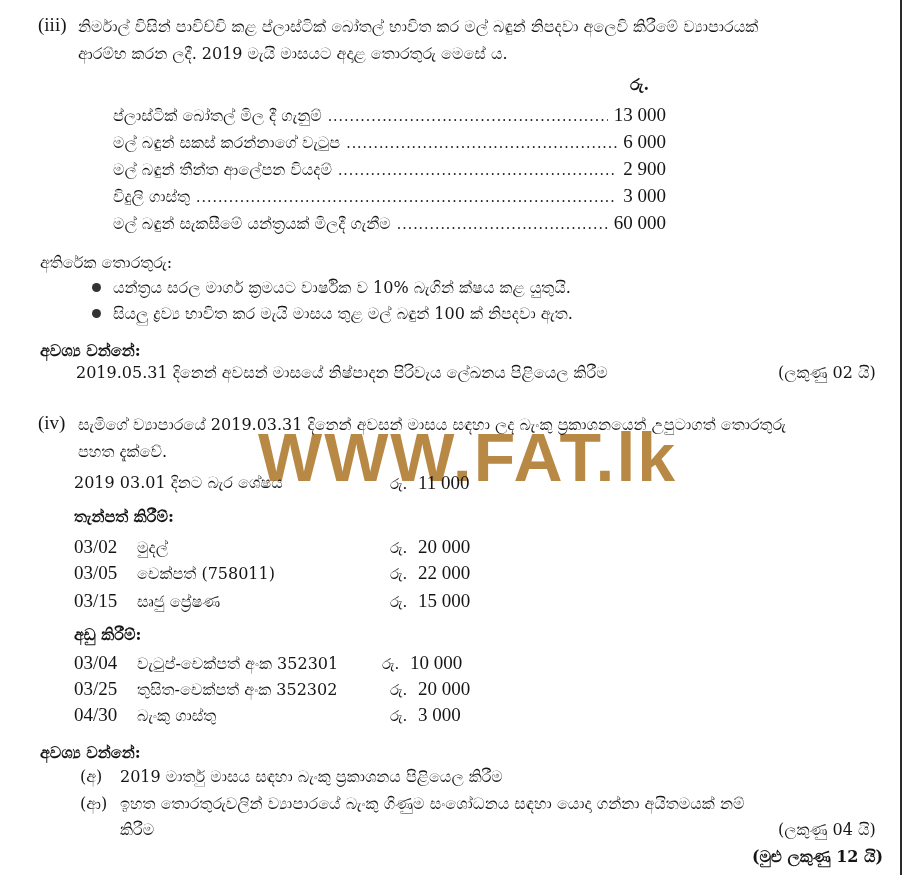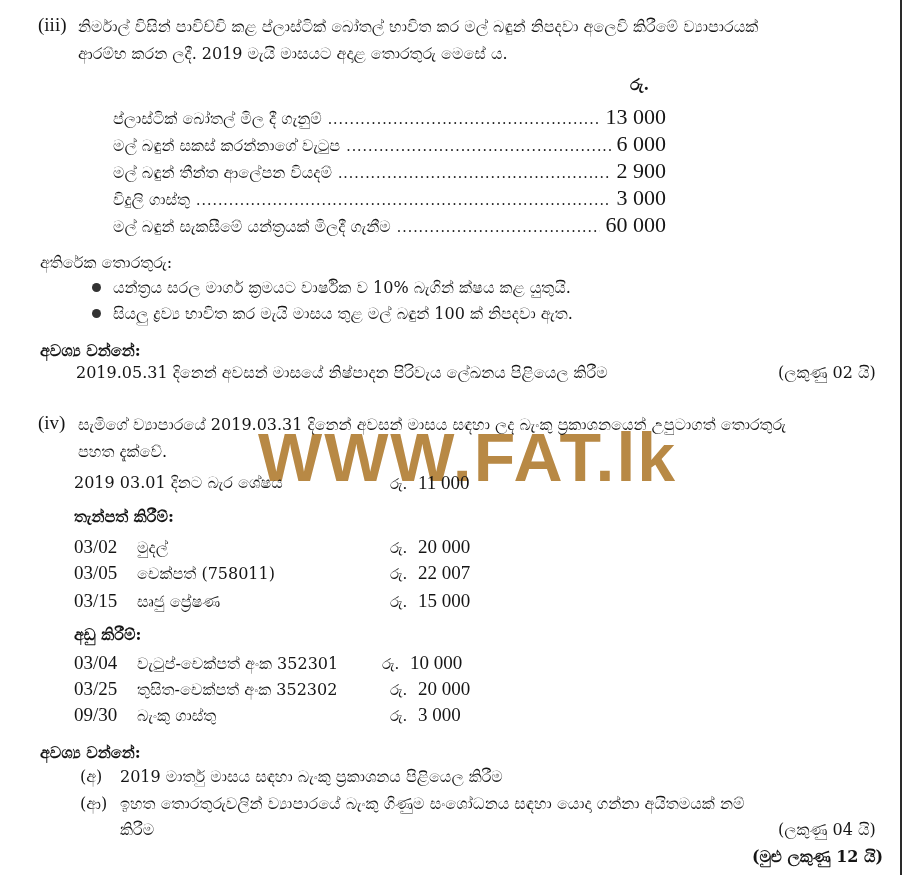--- a/index.html
+++ b/index.html
@@ -17,21 +17,21 @@
     color: #a16207; opacity: 0.75; z-index: 0;
   }
   .abs { position: absolute; white-space: nowrap; z-index: 1; }
   .t { font-size: 16px; line-height: 22px; }
   .num { font-family: "Liberation Serif", "DejaVu Serif", serif; font-size: 19px; }
   .label { font-family: "Liberation Serif", serif; font-size: 19px; }
   .bold { font-weight: bold; }
   .row { position: absolute; display: flex; align-items: baseline; white-space: nowrap; z-index: 1; }
   .item-text { font-size: 16px; }
   .dots { flex: 1; overflow: hidden; font-size: 14px; color: #222; letter-spacing: 1px; margin: 0 6px; }
-  .amt { font-family: "Liberation Serif", serif; font-size: 22px; text-align: right; }
+  .amt { font-family: "Liberation Serif", serif; font-size: 19px; text-align: right; }
   .bullet {
     display: inline-block; width: 9px; height: 9px; border-radius: 50%;
     background: #333; margin-right: 12px; position: relative; top: -1px;
   }
   .date { font-family: "Liberation Serif", serif; font-size: 19px; display: inline-block; width: 58px; }
   .rs { font-size: 15px; display: inline-block; width: 28px; }
 </style>
 </head>
 <body>
 
@@ -99,21 +99,21 @@
   <div class="abs t" style="left:74px; top:536px;">
     <span class="date">03/02</span> <span>මුදල්</span>
   </div>
   <div class="abs t" style="left:390px; top:536px;">
     <span class="rs">රු.</span><span class="num">20 000</span>
   </div>
   <div class="abs t" style="left:74px; top:562px;">
     <span class="date">03/05</span> <span>චෙක්පත් (758011)</span>
   </div>
   <div class="abs t" style="left:390px; top:562px;">
-    <span class="rs">රු.</span><span class="num">22 007</span>
+    <span class="rs">රු.</span><span class="num">22 000</span>
   </div>
   <div class="abs t" style="left:74px; top:590px;">
     <span class="date">03/15</span> <span>සෘජු ප්‍රේෂණ</span>
   </div>
   <div class="abs t" style="left:390px; top:590px;">
     <span class="rs">රු.</span><span class="num">15 000</span>
   </div>
 
   <span class="abs t bold" style="left:74px; top:624px;">අඩු කිරීම්:</span>
 
@@ -123,21 +123,21 @@
   <div class="abs t" style="left:382px; top:652px;">
     <span class="rs">රු.</span><span class="num">10 000</span>
   </div>
   <div class="abs t" style="left:74px; top:678px;">
     <span class="date">03/25</span> <span>තුසිත-චෙක්පත් අංක 352302</span>
   </div>
   <div class="abs t" style="left:390px; top:678px;">
     <span class="rs">රු.</span><span class="num">20 000</span>
   </div>
   <div class="abs t" style="left:74px; top:704px;">
-    <span class="date">09/30</span> <span>බැංකු ගාස්තු</span>
+    <span class="date">04/30</span> <span>බැංකු ගාස්තු</span>
   </div>
   <div class="abs t" style="left:390px; top:704px;">
     <span class="rs">රු.</span><span class="num">3 000</span>
   </div>
 
   <span class="abs t bold" style="left:40px; top:742px;">අවශ්‍ය වන්නේ:</span>
 
   <div class="abs t" style="left:80px; top:766px;">
     <span style="display:inline-block; width:40px;">(අ)</span><span>2019 මාර්තු මාසය සඳහා බැංකු ප්‍රකාශනය පිළියෙල කිරීම</span>
   </div>

